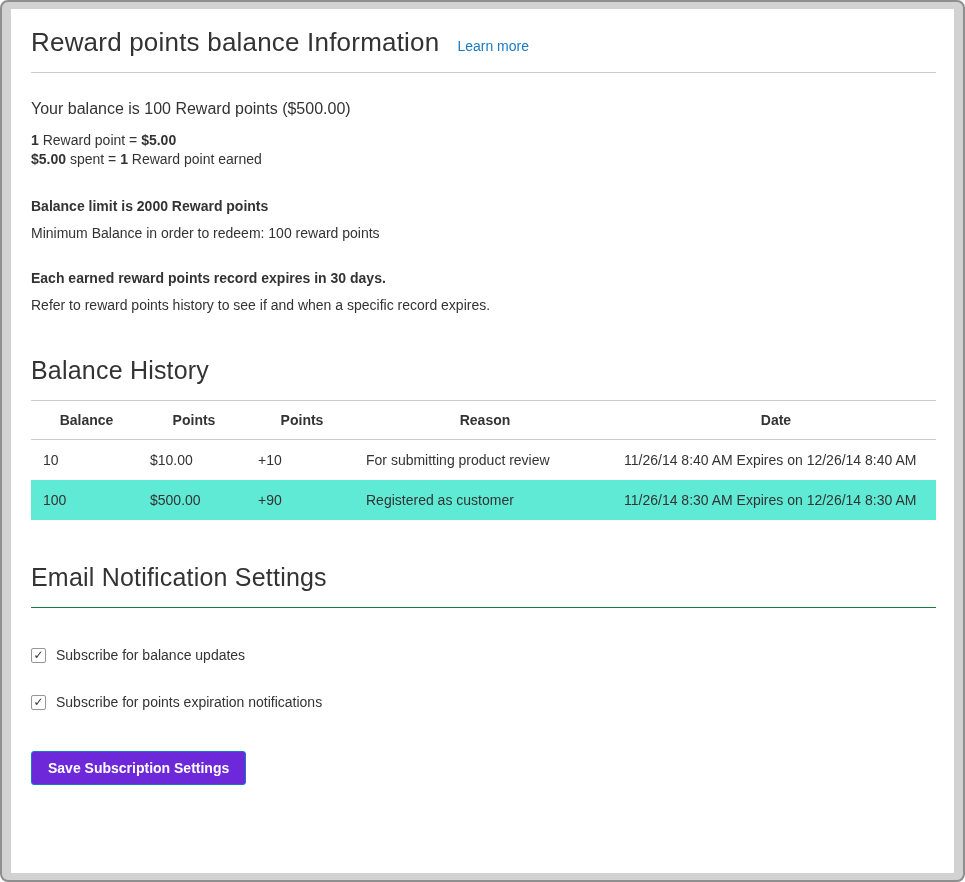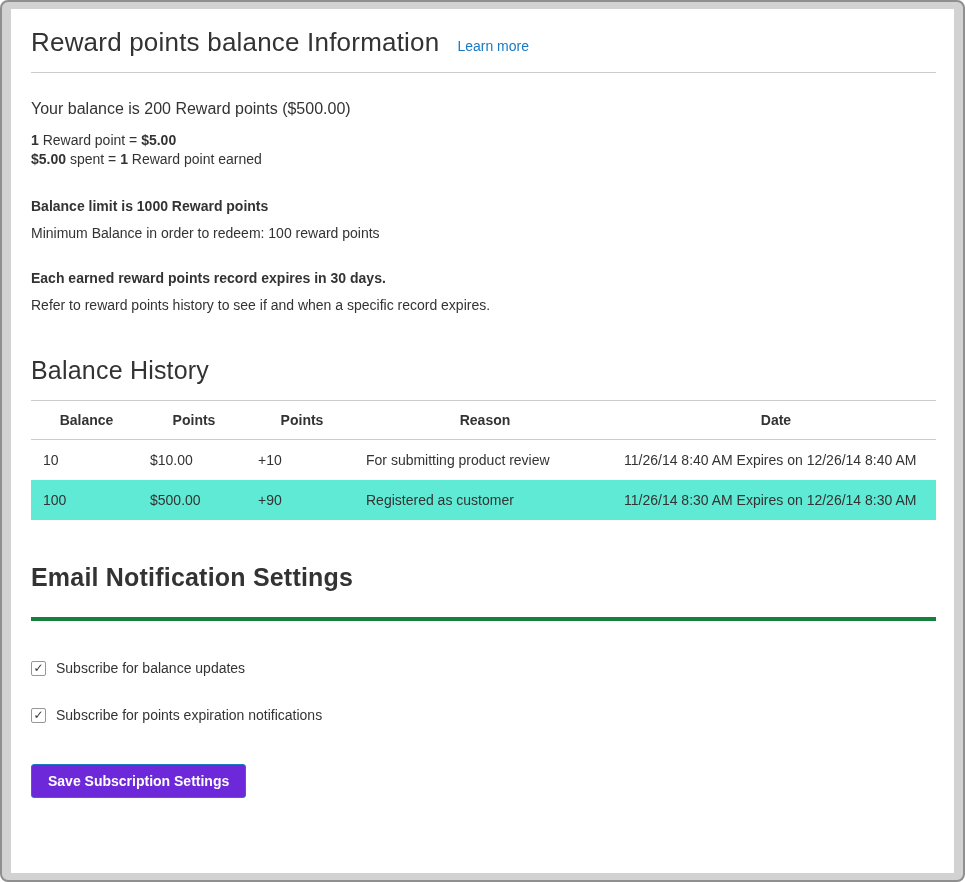--- a/index.html
+++ b/index.html
@@ -57,23 +57,22 @@
 
   
   h2.section-title {
     margin: 43px 0 0 0;
     font-size: 25px;
     font-weight: 300;
     color: #333;
     letter-spacing: 0.2px;
   }
   h2.with-rule {
-    border-bottom: 4px solid #15803d;
-    padding-bottom: 25px;
-    font-weight: bold;
+    border-bottom: 1px solid #15803d;
+    padding-bottom: 15px;
   }
 
   
   table.history {
     width: 100%;
     margin-top: 15px;
     border-collapse: collapse;
     font-size: 14px;
     color: #333;
   }
@@ -139,30 +138,30 @@
 <div class="frame">
   <div class="card">
 
     
     <div class="page-header">
       <h1 class="page-title">Reward points balance Information</h1>
       <a class="learn-more" href="#">Learn more</a>
     </div>
 
     
-    <p class="balance-summary">Your balance is 200 Reward points ($500.00)</p>
+    <p class="balance-summary">Your balance is 100 Reward points ($500.00)</p>
 
     
     <div class="rates">
       <div><span class="b">1</span><span> Reward point = </span><span class="b">$5.00</span></div>
       <div><span class="b">$5.00</span><span> spent = </span><span class="b">1</span><span> Reward point earned</span></div>
     </div>
 
     
-    <p class="subhead-2">Balance limit is 1000 Reward points</p>
+    <p class="subhead-2">Balance limit is 2000 Reward points</p>
     <p class="plain-line">Minimum Balance in order to redeem: 100 reward points</p>
 
     
     <p class="subhead-2">Each earned reward points record expires in 30 days.</p>
     <p class="plain-line">Refer to reward points history to see if and when a specific record expires.</p>
 
     
     <h2 class="section-title">Balance History</h2>
     <table class="history">
       <colgroup>

